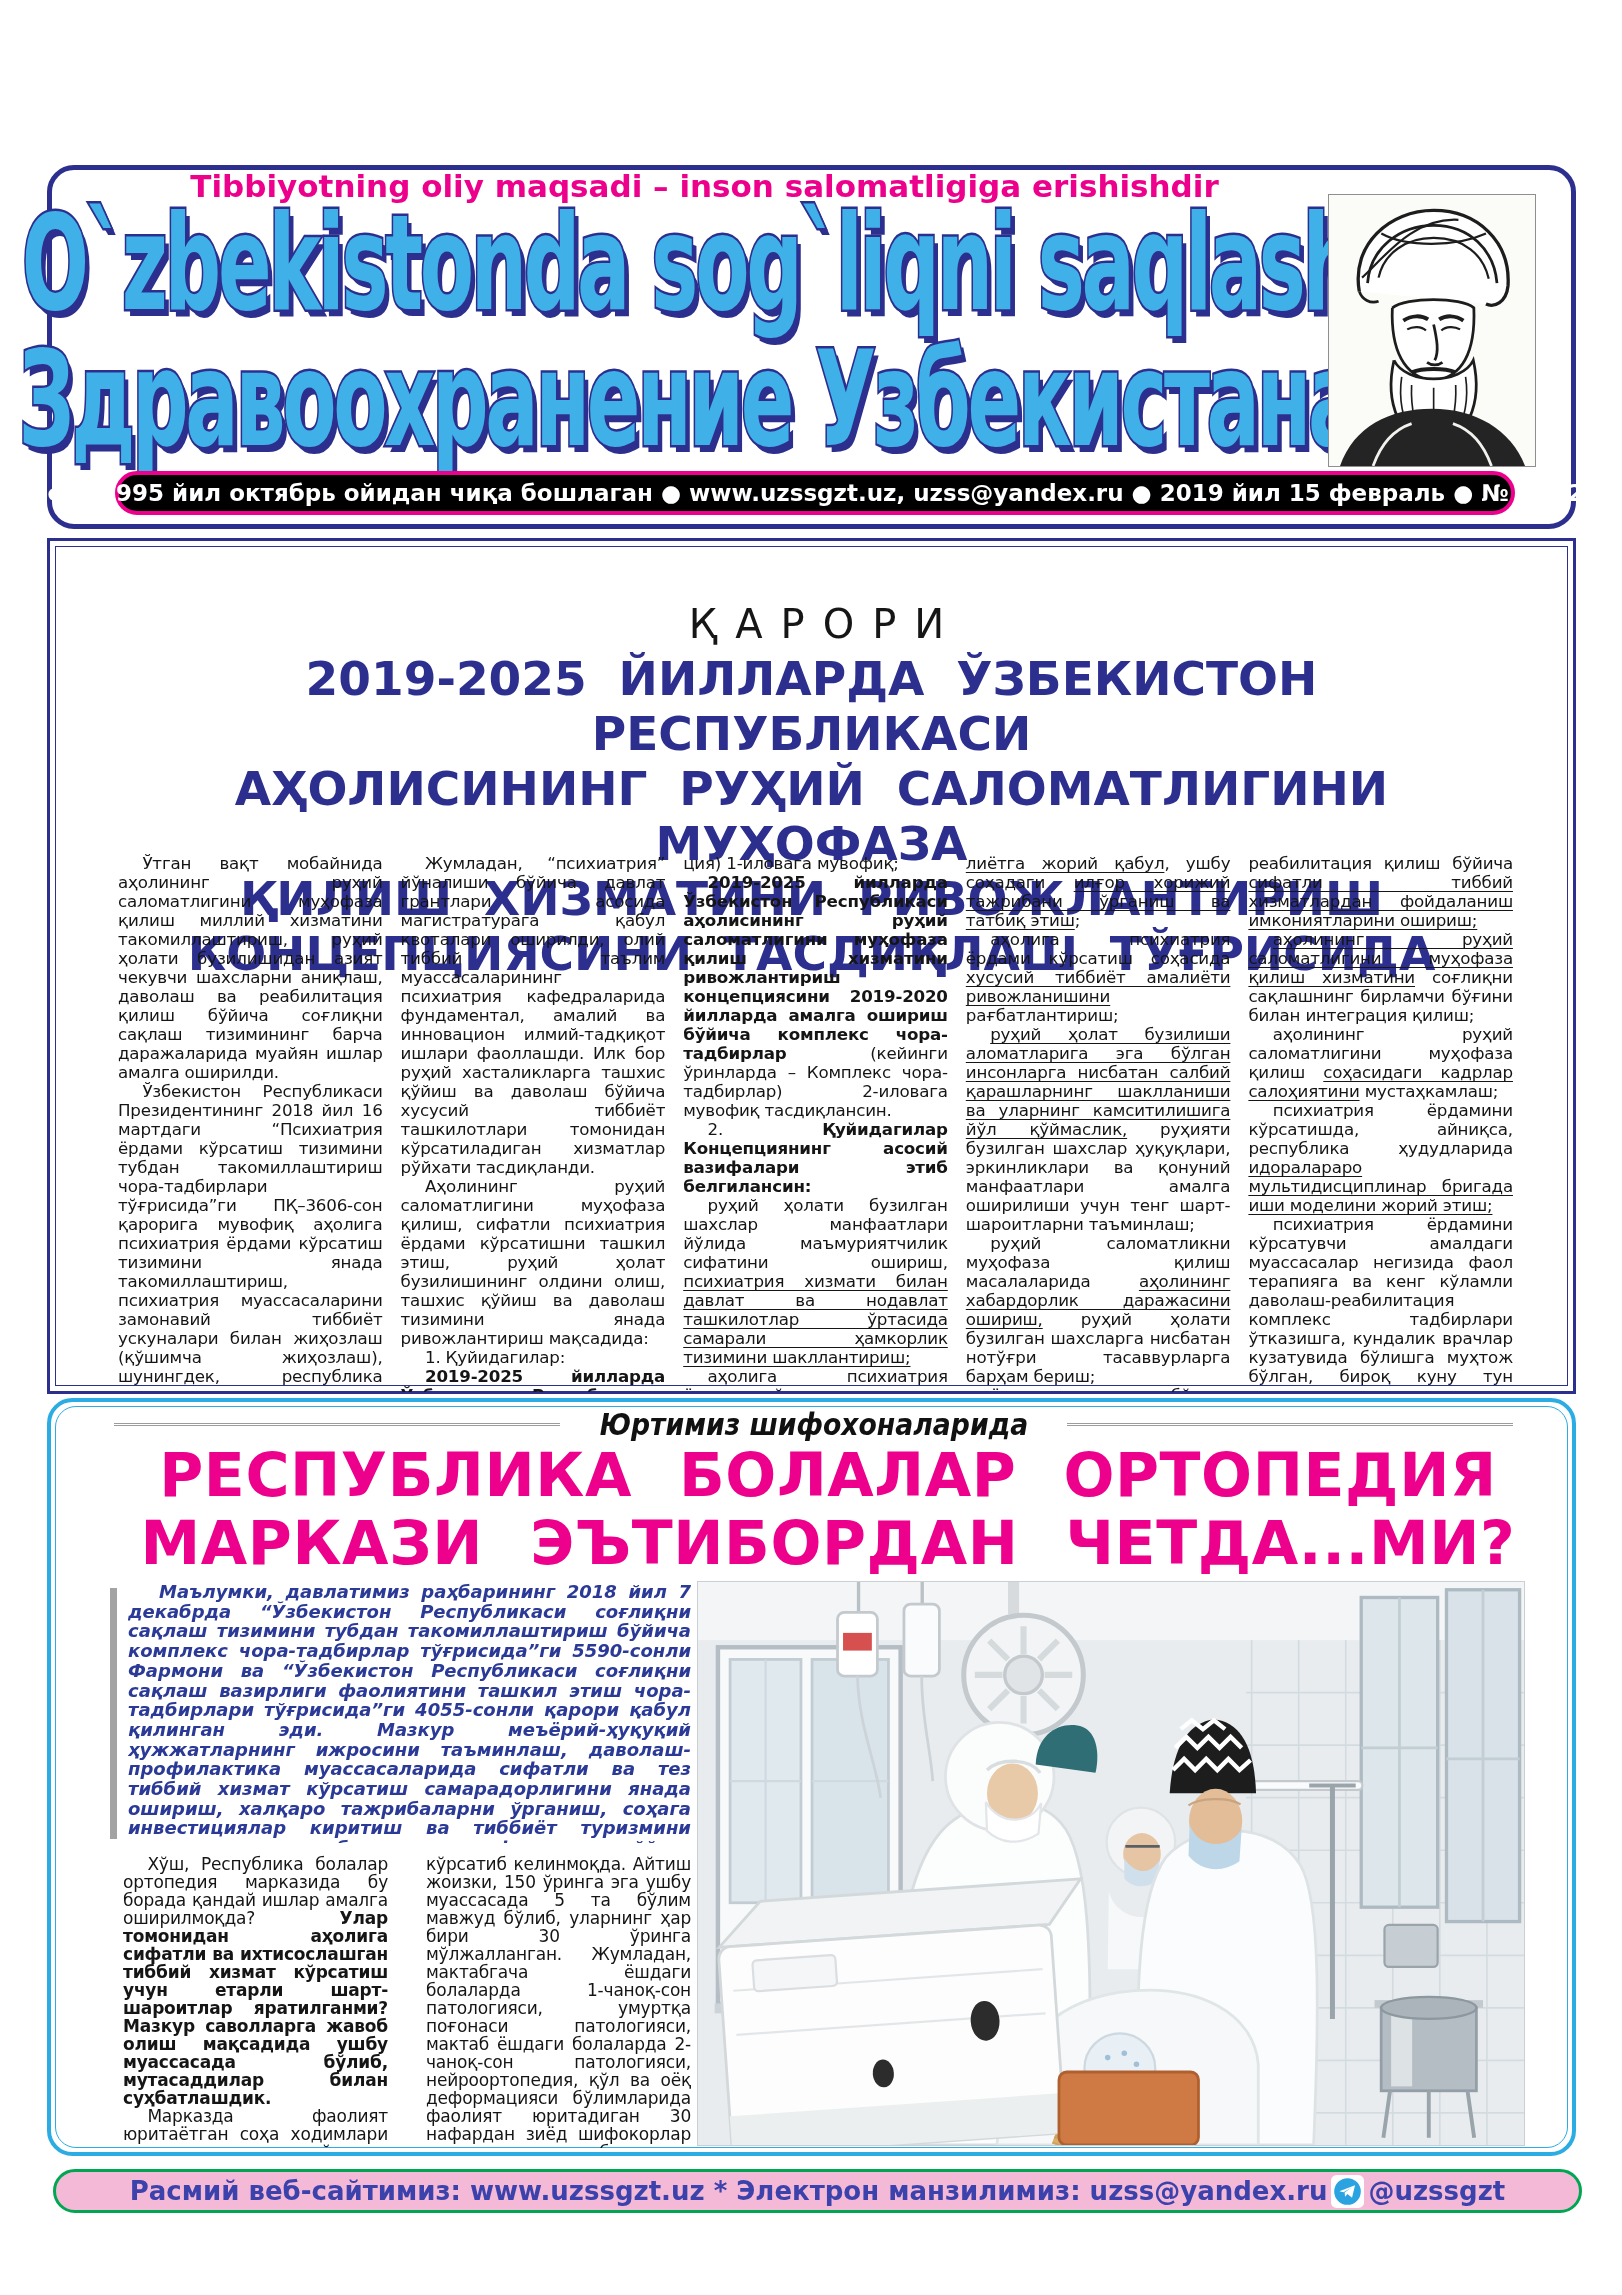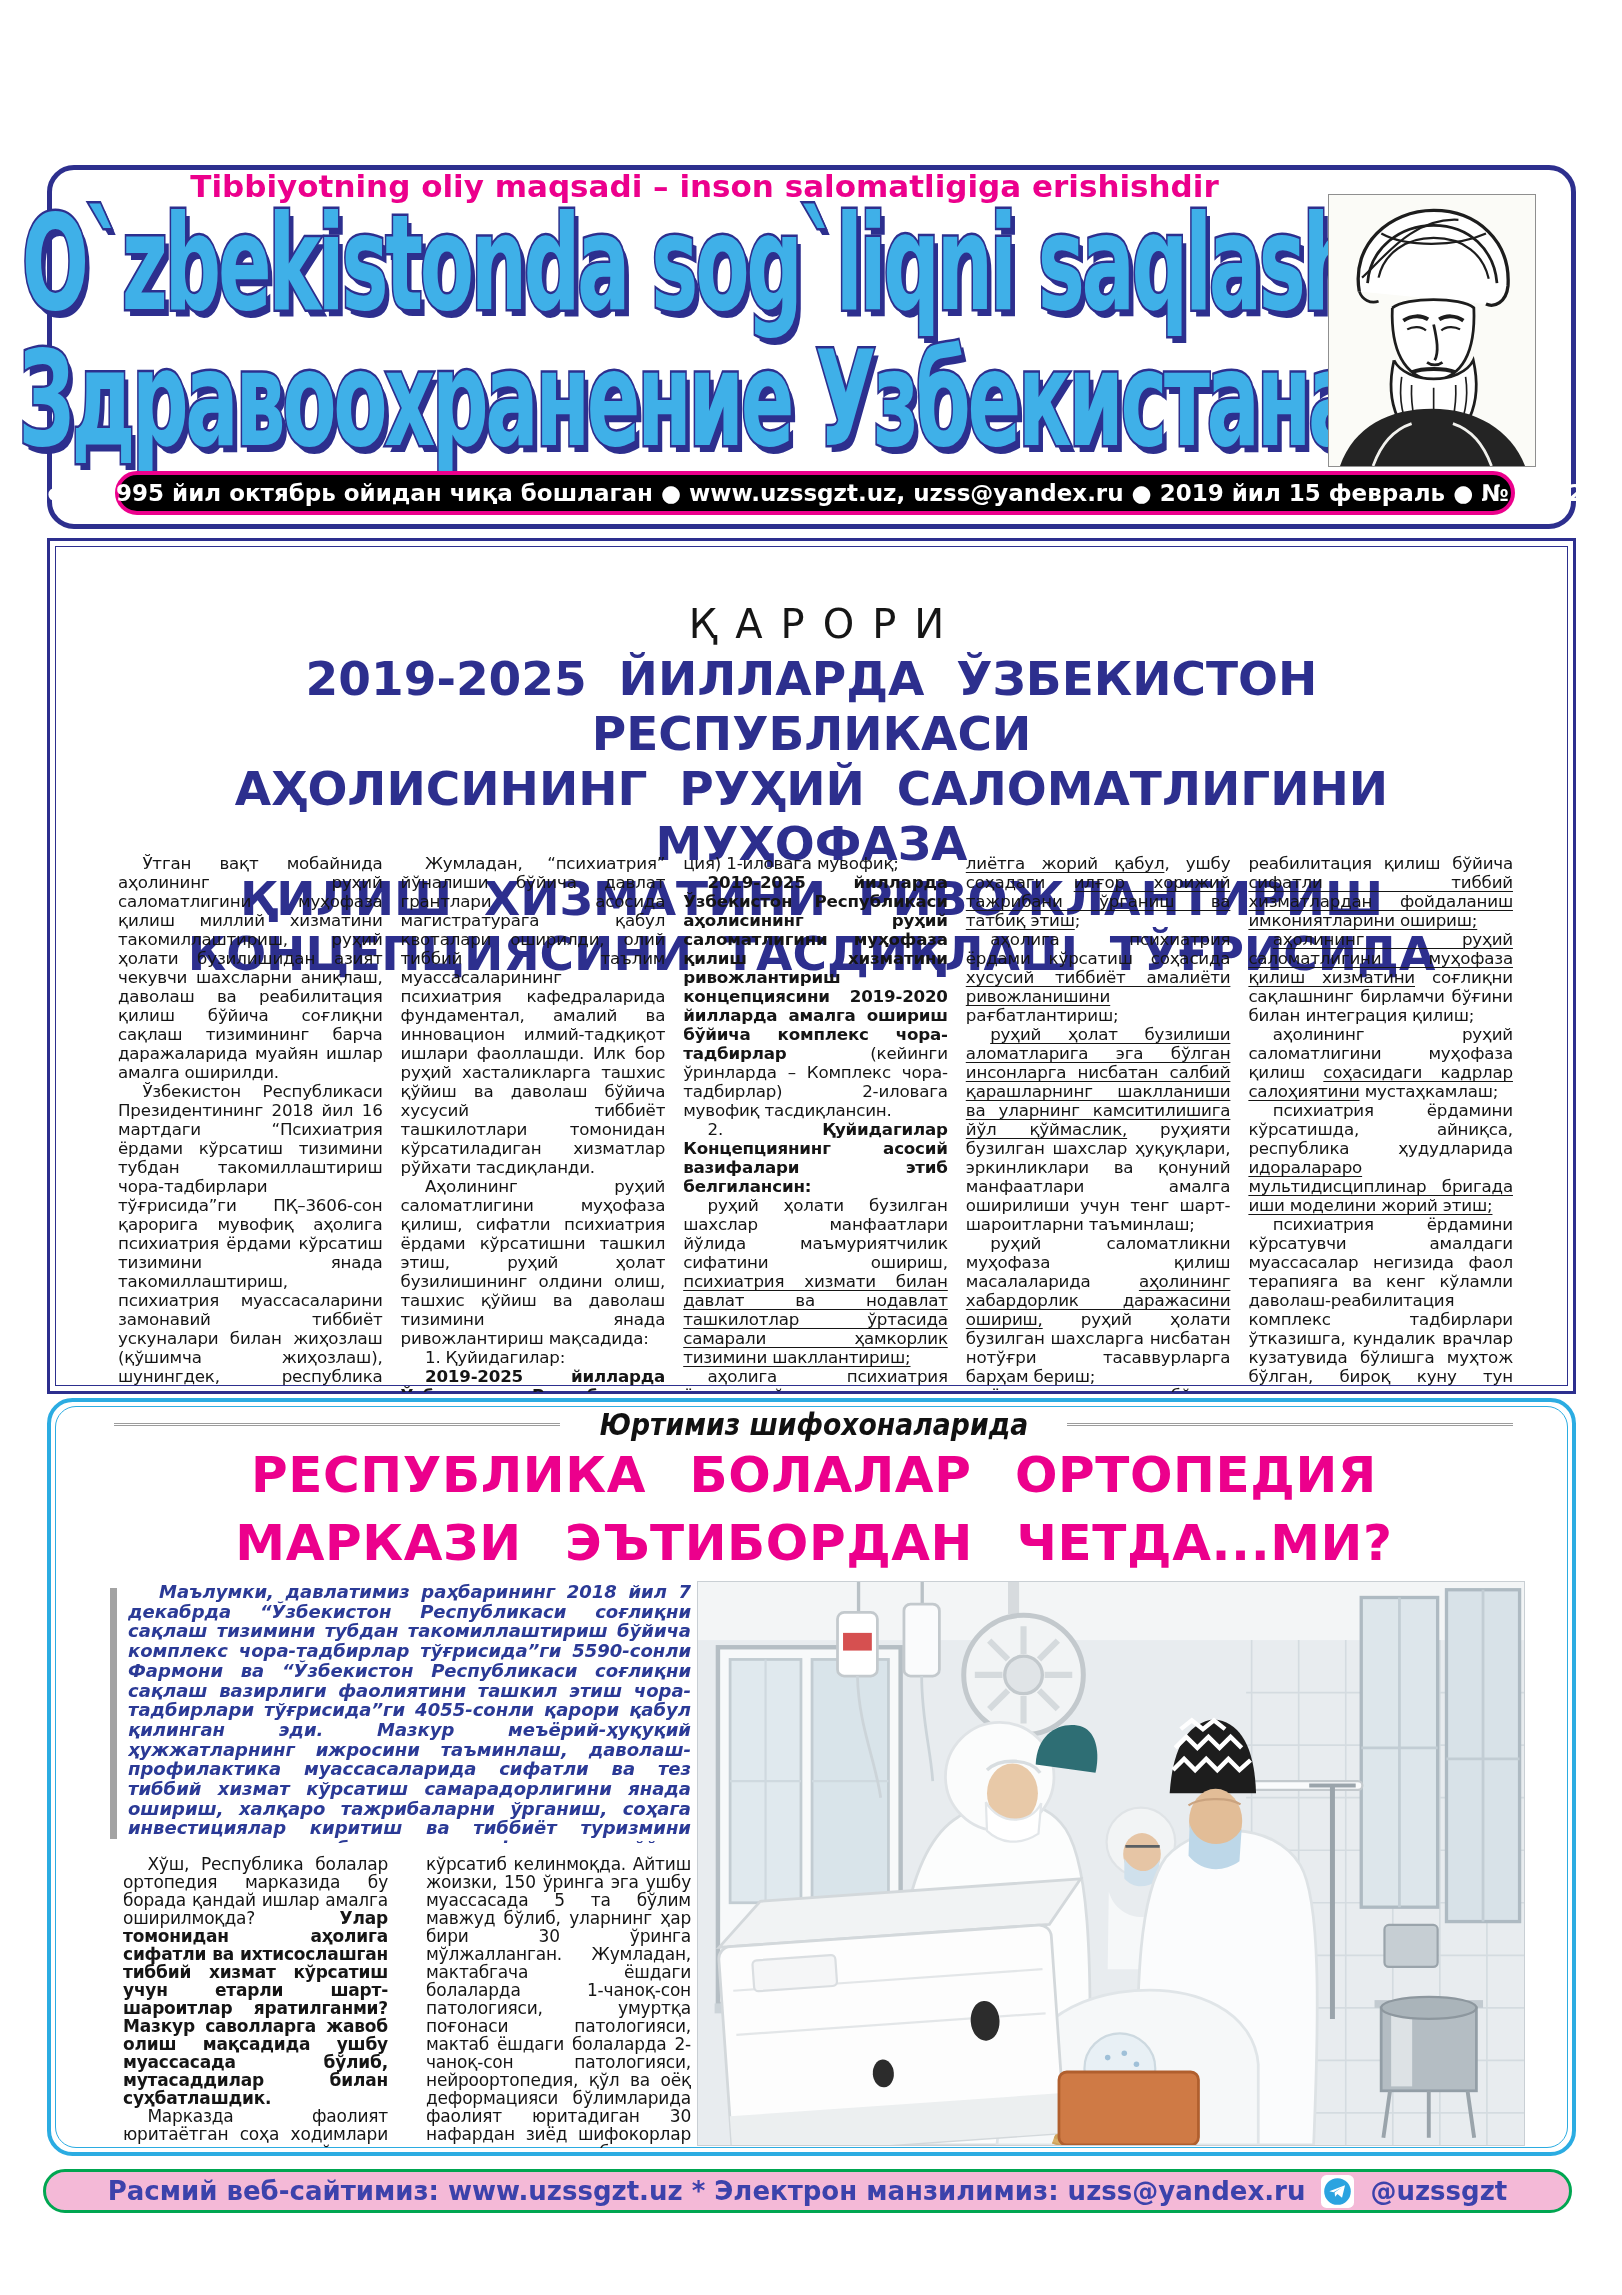--- a/index.html
+++ b/index.html
@@ -45,35 +45,35 @@
   .cols .u{text-decoration:underline;text-decoration-thickness:1.1px;text-underline-offset:2.8px;}
 
   
   .hospital-box{left:47px;top:1371px;width:1529px;height:758px;border:4.4px solid #2bace2;
     border-radius:25.5px;background:#fff;}
   .hospital-inner{position:absolute;inset:3.9px;border:1.7px solid #2bace2;border-radius:21px;}
   .section-row{left:114px;top:1379px;width:1399px;height:36px;display:flex;align-items:center;gap:21px;}
   .section-row .rule{flex:1;height:0;border-top:3.9px double #9c9c9c;}
   .section-label{font-size:29px;font-weight:bold;font-style:italic;color:#111;white-space:nowrap;
     transform:scale(0.92,1.05);}
-  .hospital-headline{left:86px;top:1414px;width:1456px;text-align:center;color:#ec008c;
-    font-size:50px;line-height:68px;font-weight:bold;word-spacing:25.5px;letter-spacing:0.6px;}
+  .hospital-headline{left:100px;top:1414px;width:1456px;text-align:center;color:#ec008c;
+    font-size:60px;line-height:68px;font-weight:bold;word-spacing:25.5px;letter-spacing:0.6px;}
   .leadbar{left:110px;top:1561px;width:7.2px;height:251px;background:#a3a3a3;}
   .lead{left:128px;top:1555px;width:563px;height:261px;overflow:hidden;
     font-size:18px;line-height:19.7px;font-weight:bold;font-style:italic;color:#2b3a96;
     text-align:justify;text-indent:31px;}
   .hospital-cols{left:123px;top:1828px;width:568px;height:293px;display:flex;gap:38px;overflow:hidden;}
   .hospital-cols p{font-size:17px;line-height:18px;}
   .photo{left:697px;top:1554px;width:828px;height:565px;border:1.7px solid #c9cfd4;background:#e8ecef;}
   .photo svg{display:block;width:100%;height:100%;}
 
   
-  .footerbar{left:43px;top:2142px;width:1529px;height:44px;background:#f4b9d7;
+  .footerbar{left:53px;top:2142px;width:1529px;height:44px;background:#f4b9d7;
     border:3.9px solid #00a651;border-radius:25.5px;display:flex;align-items:center;
-    justify-content:center;gap:16px;}
+    justify-content:center;gap:4px;}
   .footer-text{font-size:26px;font-weight:bold;color:#3c42ab;white-space:nowrap;}
   .tg-badge{width:33px;height:33px;background:#fff;border-radius:5.6px;display:flex;
     align-items:center;justify-content:center;}
   .tg-badge svg{width:29px;height:29px;}
 </style>
 </head>
 <body>
 
 <div id="page">
 

